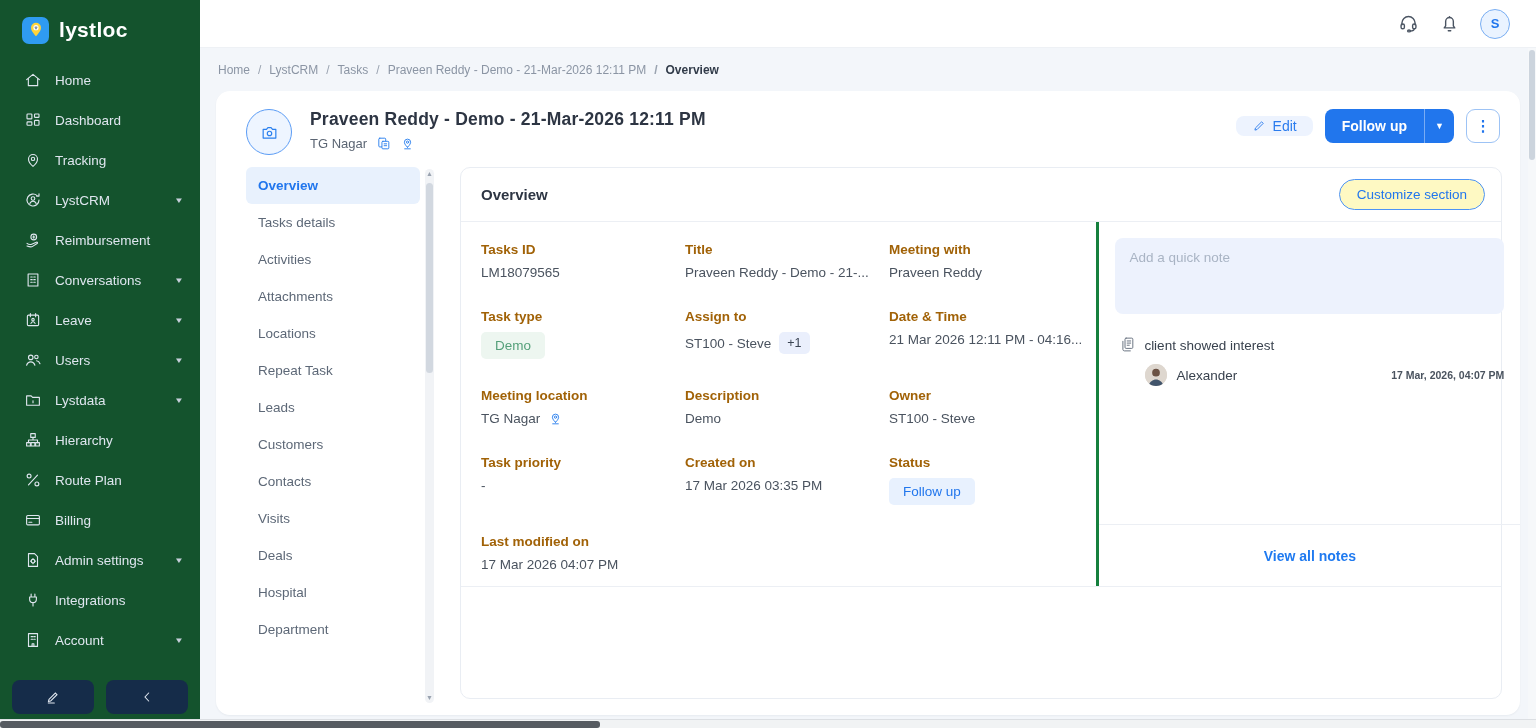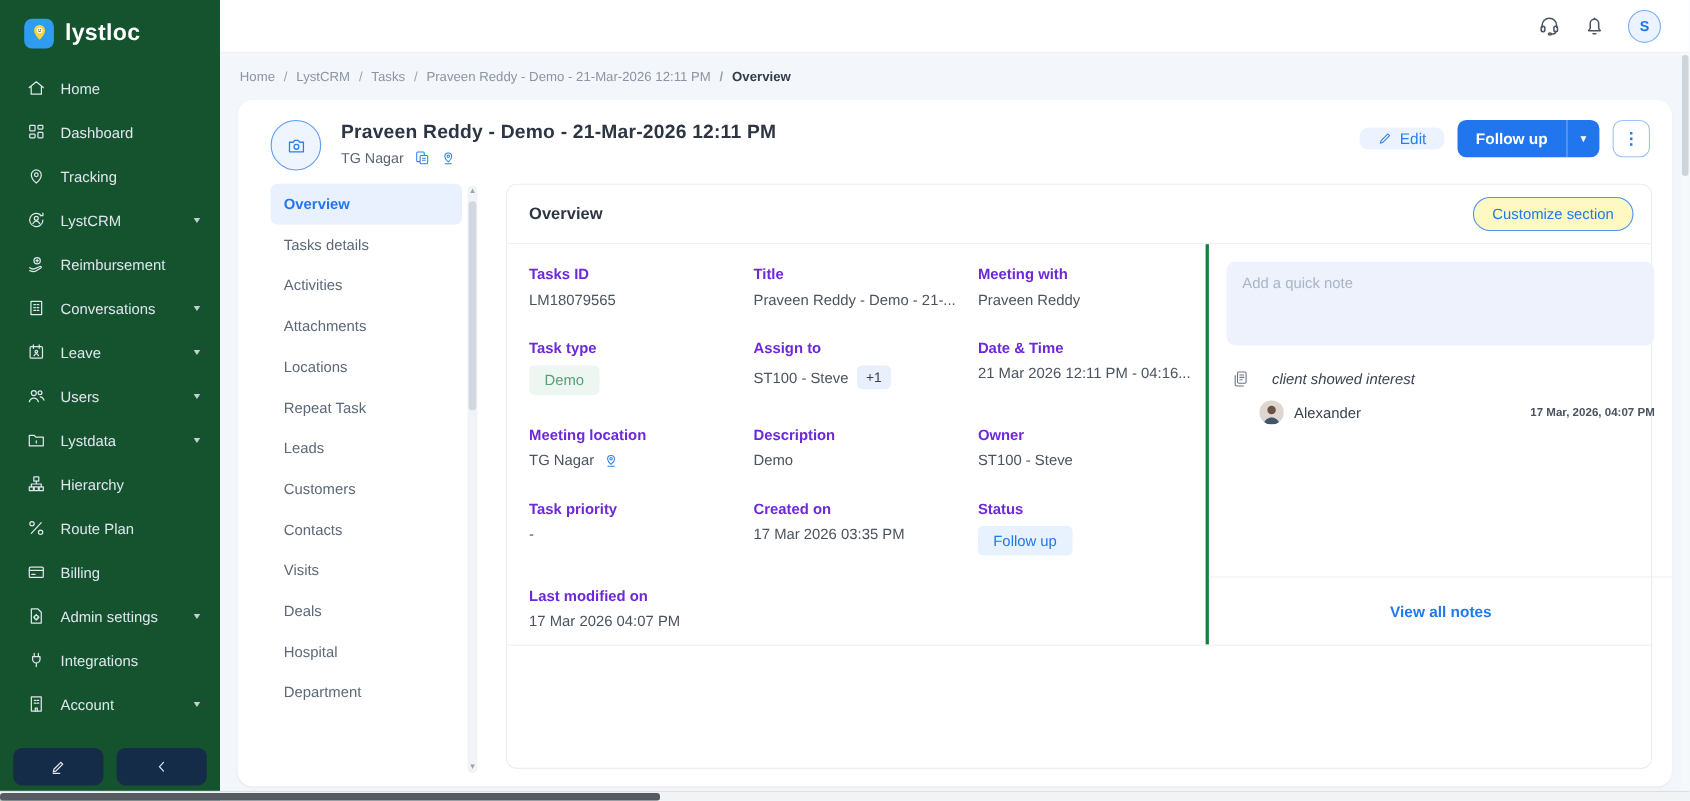--- a/index.html
+++ b/index.html
@@ -58,32 +58,32 @@
   .tabs-scroll .thumb { width:7px; height:190px; background:#d2d8e0; border-radius:4px; margin-top:4px; cursor:pointer; }
   .tabs-scroll .arr.down { margin-top:auto; }
 
   .ov-card { flex:1; margin-left:24px; border:1px solid #e9edf3; border-radius:10px; display:flex; flex-direction:column; min-width:0; margin-bottom:16px; }
   .ov-head { height:54px; display:flex; align-items:center; justify-content:space-between; padding:0 16px 0 20px; border-bottom:1px solid #eceff4; }
   .ov-title { font-size:15px; font-weight:700; color:#2d3543; }
   .btn-customize { border:1.5px solid #4d94f5; color:#2176ed; font-size:13.5px; padding:7px 17px; border-radius:18px; cursor:pointer; background:#fef9c3; }
   .ov-body { display:flex; height:364px; }
   .fields { flex:1; padding:20px 0 0 20px; display:grid; grid-template-columns:204px 204px 1fr; align-content:start; }
   .field { margin-bottom:29px; padding-right:14px; }
-  .flabel { font-size:13.5px; font-weight:700; color:#6d28d9; }
+  .flabel { font-size:13.5px; font-weight:700; color:#a16207; }
   .fvalue { font-size:13.5px; color:#4a535f; margin-top:8px; display:flex; align-items:center; gap:8px; white-space:nowrap; overflow:hidden; }
   .pill-green { display:inline-block; background:#edf6f0; color:#55a07a; padding:6px 14px; border-radius:5px; font-size:13.5px; }
   .pill-blue { display:inline-block; background:#e8f1fe; color:#2176ed; padding:6px 14px; border-radius:5px; font-size:13.5px; }
   .badge { background:#eaeffc; color:#3a4352; padding:4px 8px; border-radius:5px; font-size:12.5px; }
   .fvalue svg { width:15px; height:15px; stroke:#2b80ee; fill:none; stroke-width:1.5; stroke-linecap:round; stroke-linejoin:round; cursor:pointer; }
 
   .notes { width:424px; flex:0 0 424px; border-left:3px solid #15803d; display:flex; flex-direction:column; padding:16px 16px 0 16px; }
   .note-input { width:100%; height:76px; background:#edf2fd; border:none; border-radius:8px; padding:12px 14px; font-size:13.5px; font-family:"Liberation Sans", sans-serif; color:#3a4352; resize:none; outline:none; }
   .note-input::placeholder { color:#a9b4c4; }
   .note-item { margin-top:22px; }
-  .note-line1 { display:flex; align-items:center; gap:20px; padding-left:4px;font-style:italic; }
+  .note-line1 { display:flex; align-items:flex-end; gap:8px; padding-left:4px; }
   .note-line1 svg { width:17px; height:17px; stroke:#6a7482; fill:none; stroke-width:1.4; stroke-linecap:round; stroke-linejoin:round; }
   .note-text { font-size:13.5px; color:#39424e; }
   .note-line2 { display:flex; align-items:center; gap:9px; margin-top:11px; padding-left:30px;justify-content:space-between; }
   .note-avatar { width:22px; height:22px; border-radius:50%; background:#e3ddd6; overflow:hidden; display:flex; align-items:center; justify-content:center; }
   .note-author { font-size:13.5px; color:#39424e; }
   .note-time { margin-left:auto; font-size:10.5px; color:#4a535f; font-weight:600; }
   .notes-foot { margin-top:auto; border-top:1px solid #eceff4; height:62px; margin-left:-16px; margin-right:-16px; display:flex; align-items:center; justify-content:center; }
   .view-all { color:#1f7af0; font-weight:700; font-size:14px; cursor:pointer; }
   .ov-foot { flex:1; border-top:1px solid #eceff4; }
 

